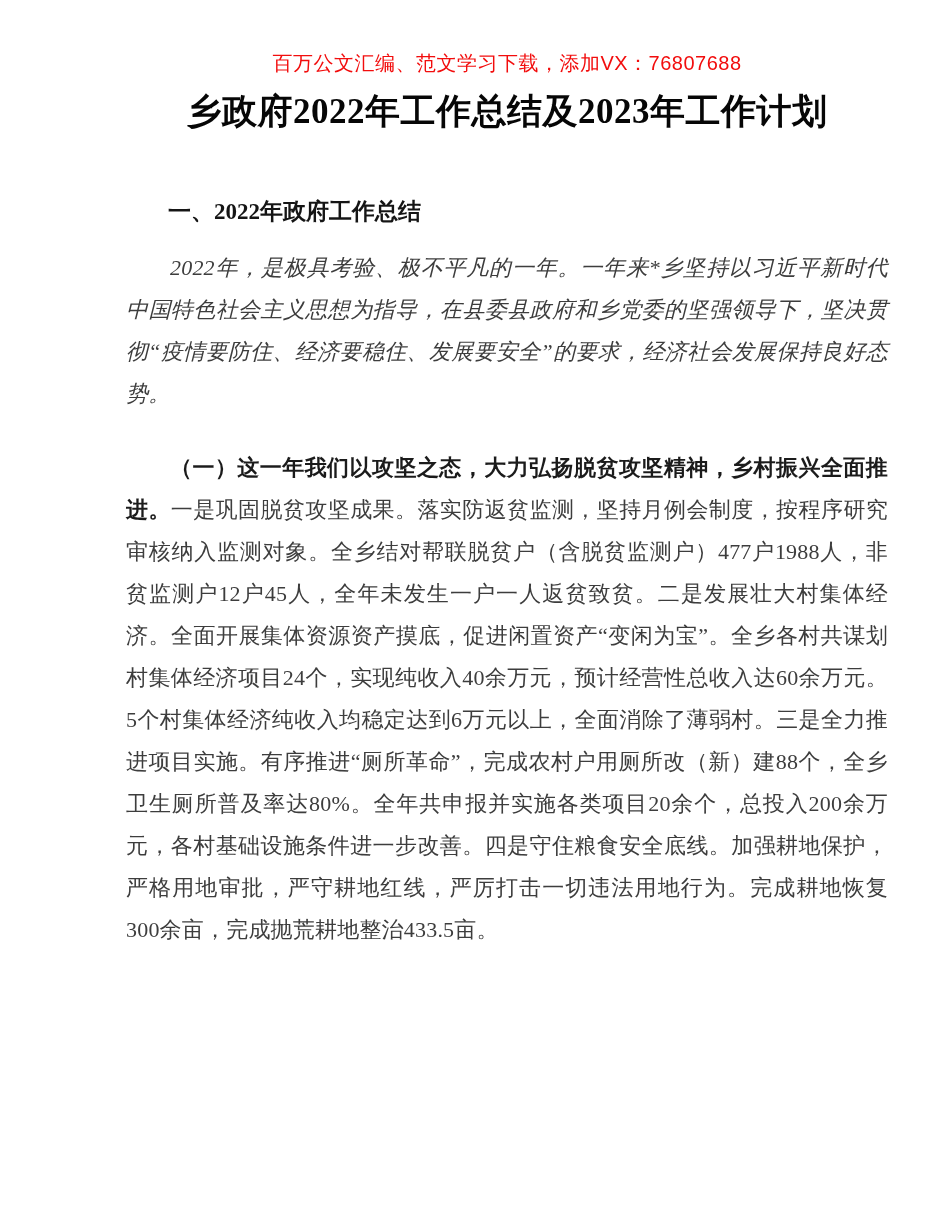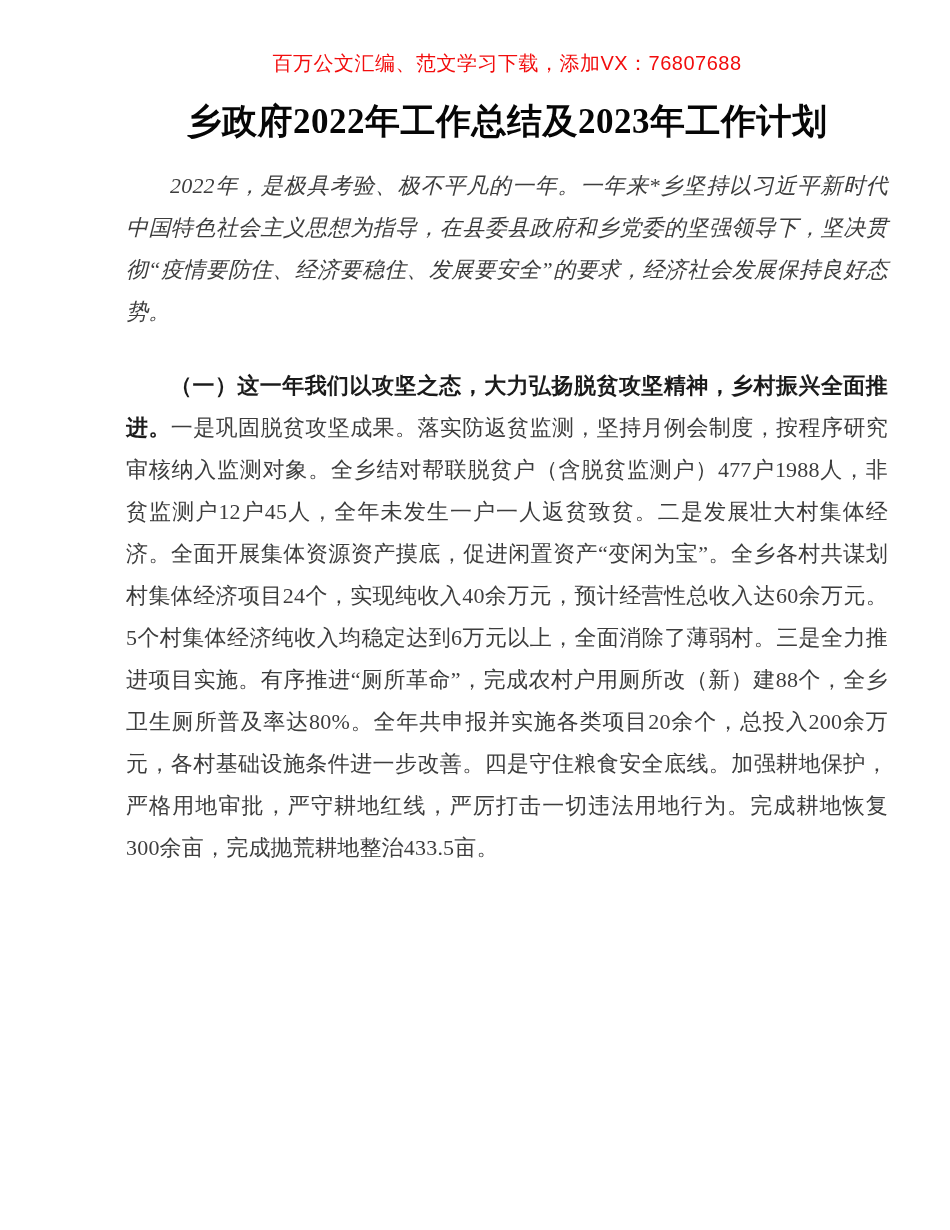--- a/index.html
+++ b/index.html
@@ -20,21 +20,21 @@
   .notice {
     text-align: center;
     font-family: "Liberation Sans", sans-serif;
     font-size: 20px;
     line-height: 26px;
     color: #f20d0d;
     letter-spacing: 0.5px;
     white-space: nowrap;
   }
   .title {
-    margin: 22px 0 0 0;
+    margin: 12px 0 0 0;
     text-align: center;
     font-size: 35px;
     line-height: 48px;
     font-weight: bold;
     color: #060606;
     letter-spacing: 0.5px;
     white-space: nowrap;
   }
   .heading {
     margin: 60px 0 0 0;
@@ -62,19 +62,20 @@
 </style>
 </head>
 <body>
 
 <div class="page">
 
   <div class="notice" style="color: rgb(242, 13, 13);">百万公文汇编、范文学习下载，添加VX：76807688</div>
 
   <h1 class="title">乡政府2022年工作总结及2023年工作计划</h1>
 
+  <h2 class="heading">一、2022年政府工作总结</h2>
 
   <p class="para para-first"><span class="lead"></span><span>2022年，是极具考验、极不平凡的一年。一年来*乡坚持以习近平新时代中国特色社会主义思想为指导，在县委县政府和乡党委的坚强领导下，坚决贯彻“疫情要防住、经济要稳住、发展要安全”的要求，经济社会发展保持良好态势。</span></p>
 
   <p class="para para-gap"><span class="lead">（一）这一年我们以攻坚之态，大力弘扬脱贫攻坚精神，乡村振兴全面推进。</span><span>一是巩固脱贫攻坚成果。落实防返贫监测，坚持月例会制度，按程序研究审核纳入监测对象。全乡结对帮联脱贫户（含脱贫监测户）477户1988人，非贫监测户12户45人，全年未发生一户一人返贫致贫。二是发展壮大村集体经济。全面开展集体资源资产摸底，促进闲置资产“变闲为宝”。全乡各村共谋划村集体经济项目24个，实现纯收入40余万元，预计经营性总收入达60余万元。5个村集体经济纯收入均稳定达到6万元以上，全面消除了薄弱村。三是全力推进项目实施。有序推进“厕所革命”，完成农村户用厕所改（新）建88个，全乡卫生厕所普及率达80%。全年共申报并实施各类项目20余个，总投入200余万元，各村基础设施条件进一步改善。四是守住粮食安全底线。加强耕地保护，严格用地审批，严守耕地红线，严厉打击一切违法用地行为。完成耕地恢复300余亩，完成抛荒耕地整治433.5亩。</span></p>
 
 
 </div>
 
 </body></html>

